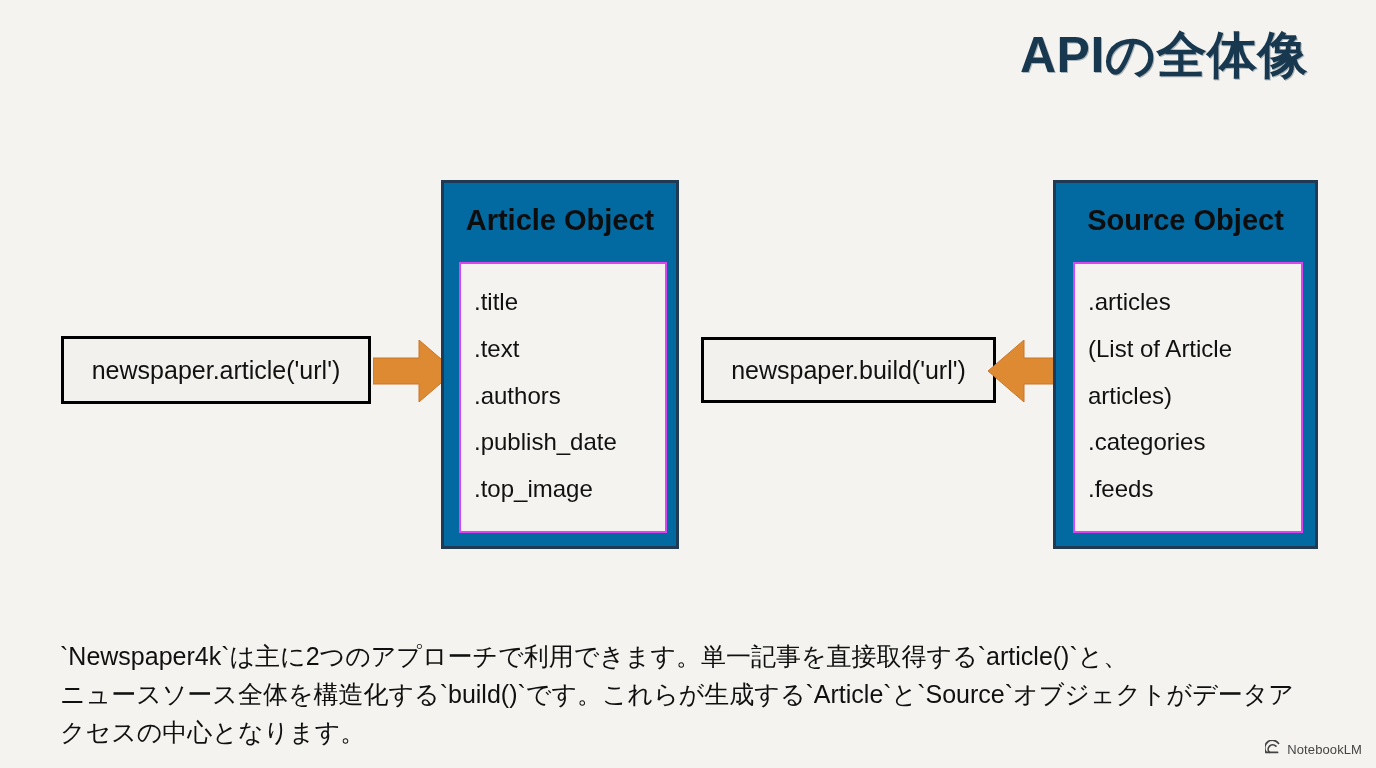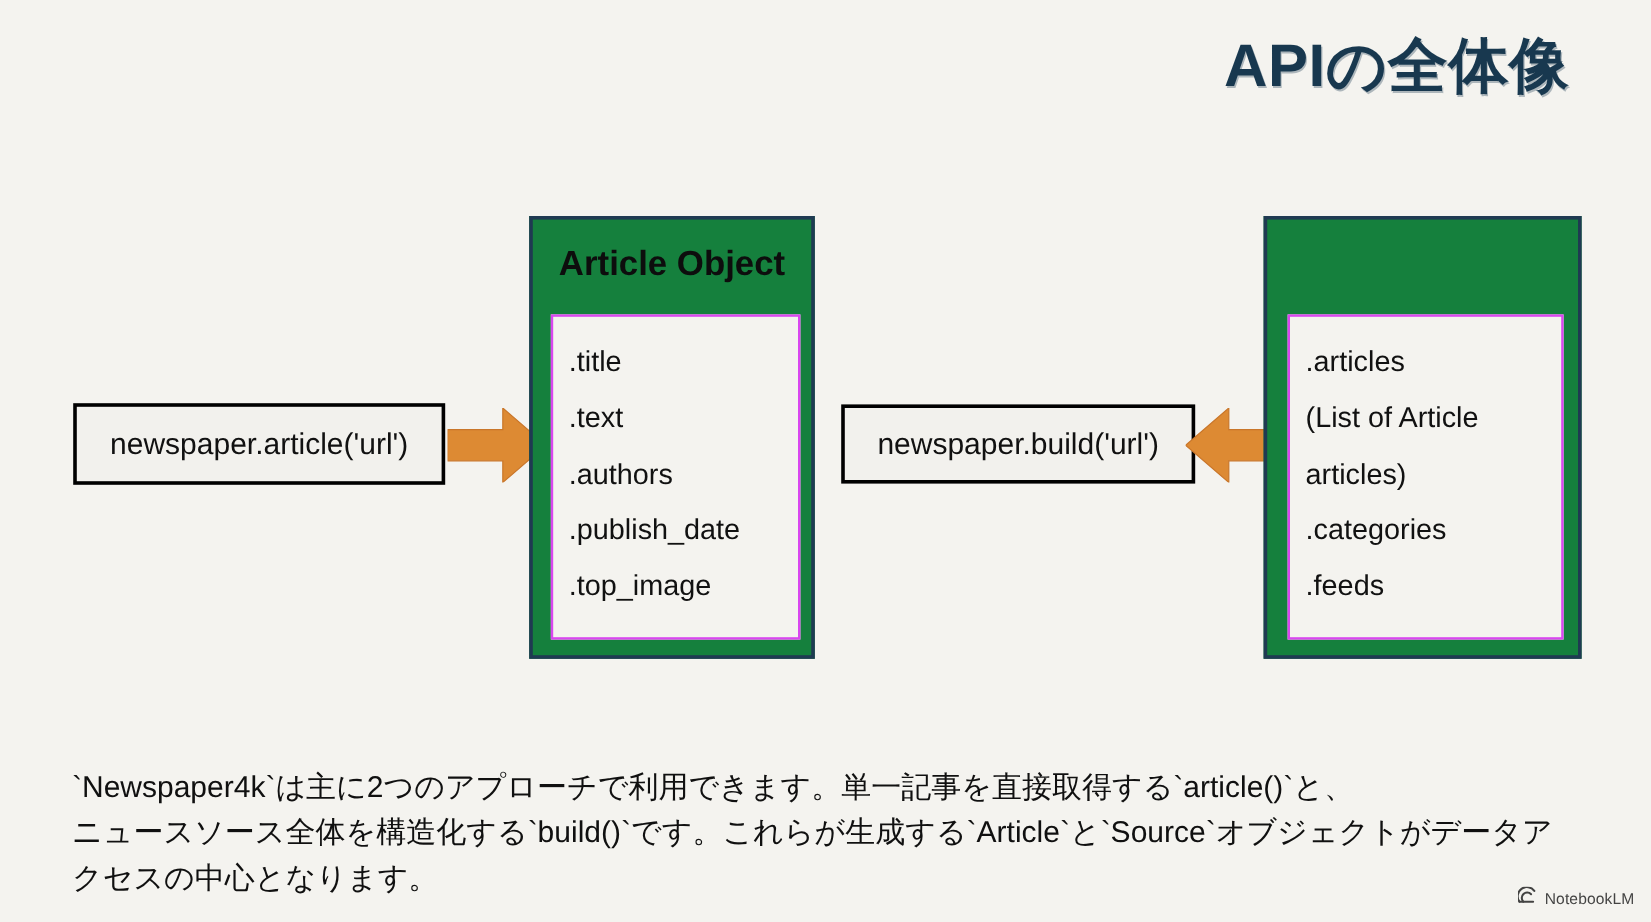--- a/index.html
+++ b/index.html
@@ -28,21 +28,21 @@
     font-weight: bold;
     color: #18384f;
     letter-spacing: 0.5px;
     line-height: 1.1;
     text-shadow: 1px 1px 0 rgba(40,70,92,0.35);
   }
 
   
   .obj-card {
     position: absolute;
-    background: #15803d;
+    background: #0369a1;
     border: 3px solid #1f3a52;
   }
 
   .obj-card-title {
     text-align: center;
     font-size: 29px;
     font-weight: bold;
     color: #0d0d0d;
     line-height: 1.1;
     margin-top: 22px;
@@ -142,20 +142,21 @@
   <span class="call-box-label">newspaper.build('url')</span>
 </div>
 
 <div class="block-arrow" style="left:988px; top:340px; width:82px; height:62px;">
   <svg width="82" height="62" viewBox="0 0 82 62">
     <polygon points="82,18 36,18 36,0 0,31 36,62 36,44 82,44" fill="#dd8a33" stroke="#c9762a" stroke-width="1"></polygon>
   </svg>
 </div>
 
 <div class="obj-card" style="left:1053px; top:180px; width:265px; height:369px;">
+  <div class="obj-card-title">Source Object</div>
 
   <div class="obj-fields" style="left:17px; top:79px; width:230px; height:271px;">
     <div class="obj-field" style="position:absolute; left:13px; top:26px;">.articles</div>
     <div class="obj-field" style="position:absolute; left:13px; top:73px;">(List of Article</div>
     <div class="obj-field" style="position:absolute; left:13px; top:120px;">articles)</div>
     <div class="obj-field" style="position:absolute; left:13px; top:166px;">.categories</div>
     <div class="obj-field" style="position:absolute; left:13px; top:213px;">.feeds</div>
   </div>
 </div>
 

